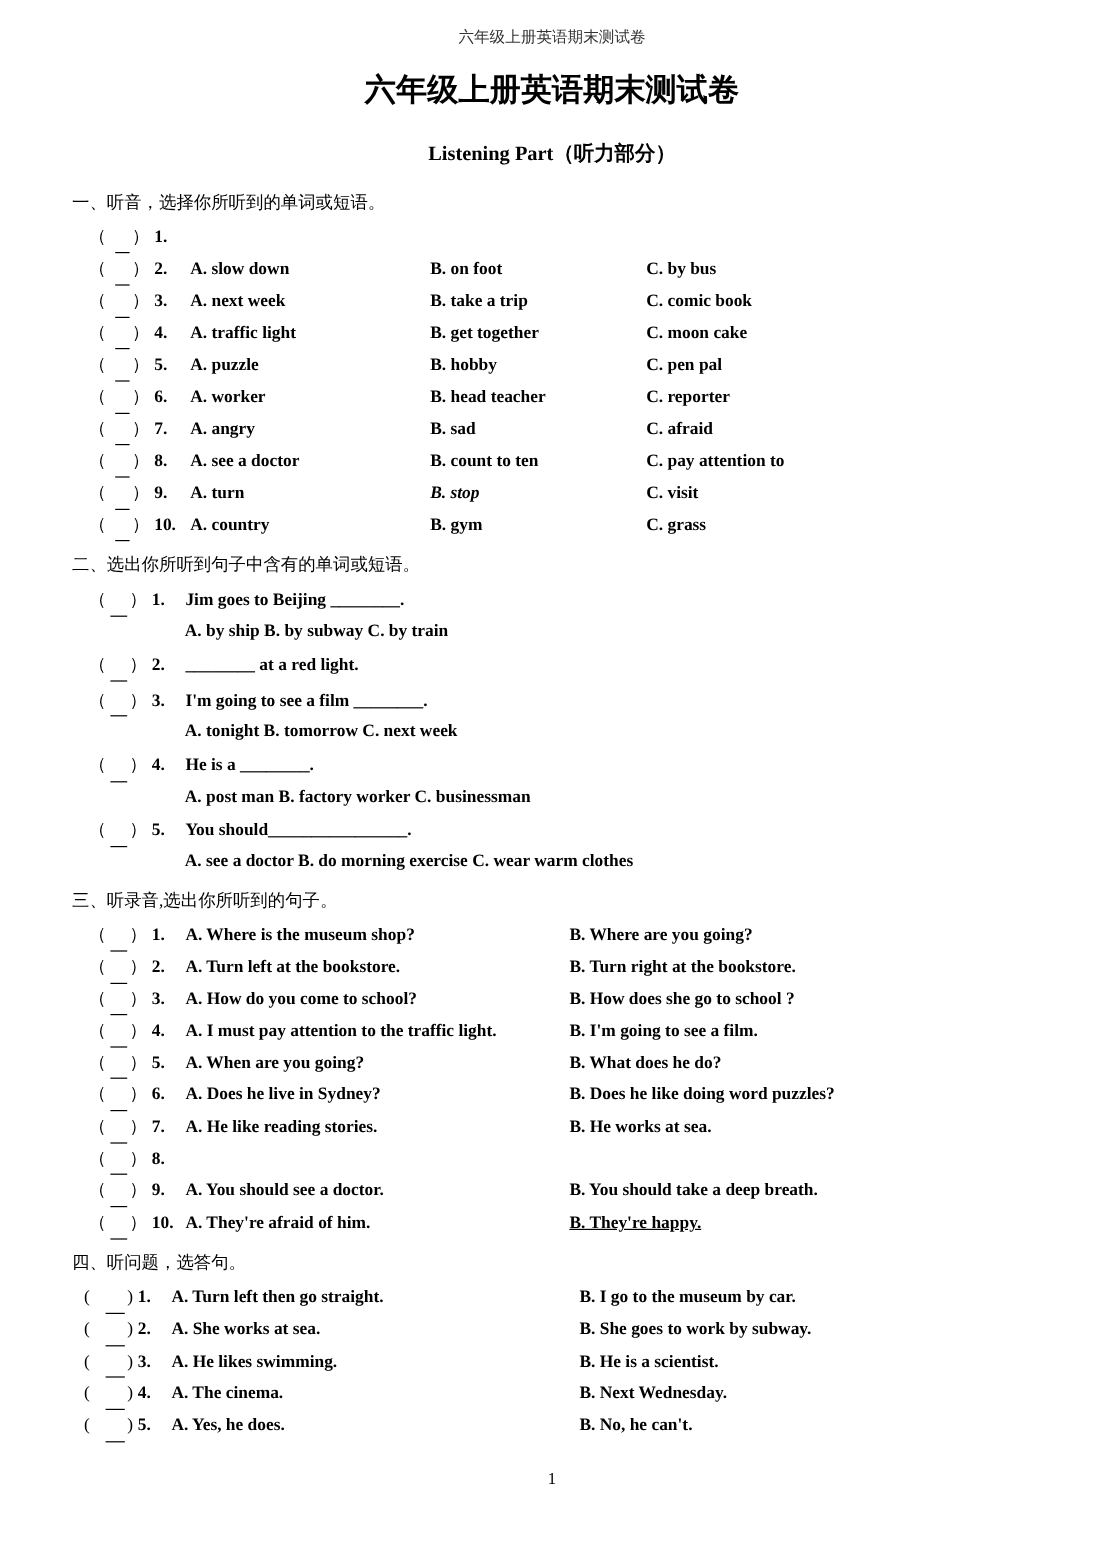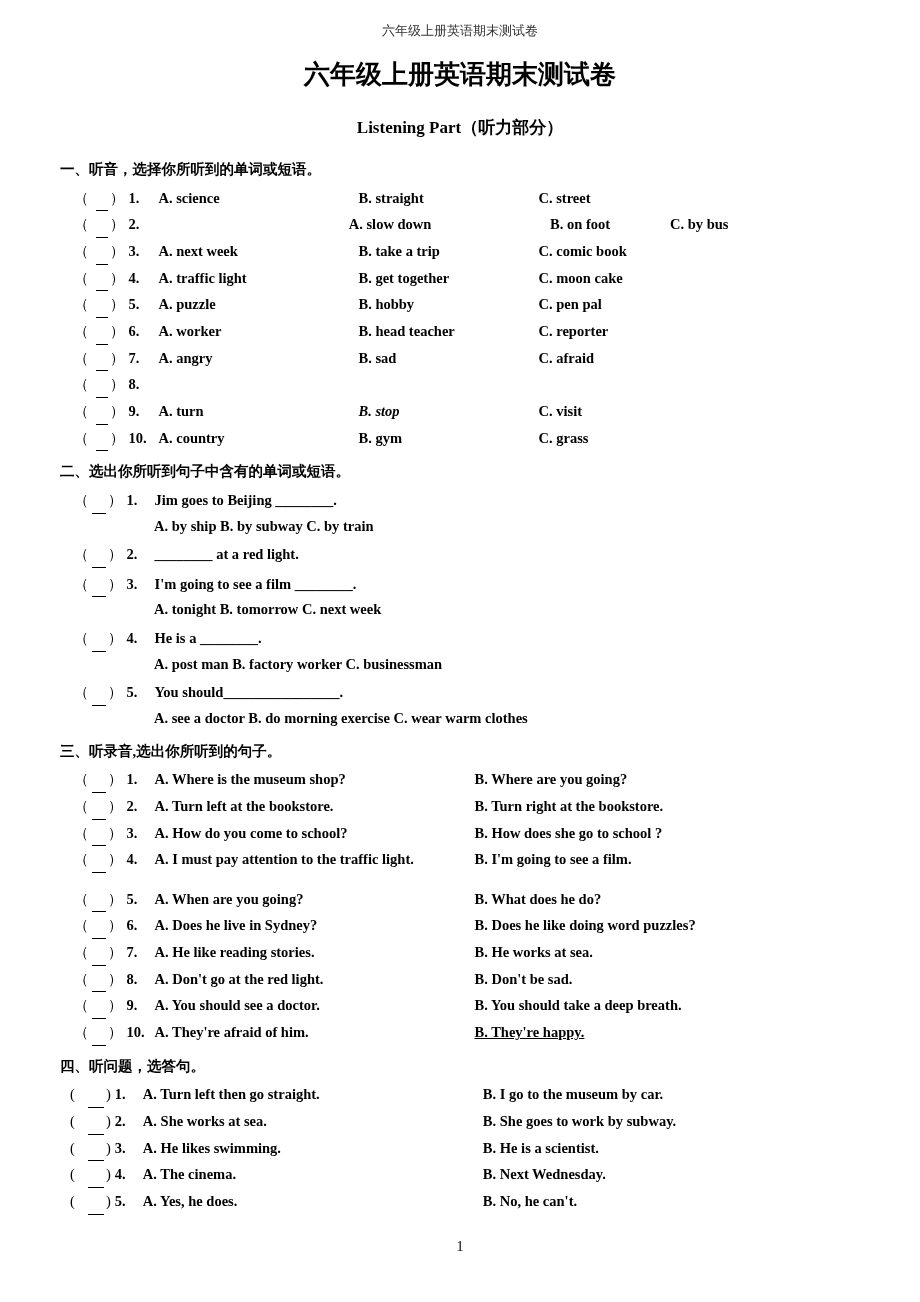--- a/index.html
+++ b/index.html
@@ -30,21 +30,21 @@
       text-align: center;
       font-size: 17px;
       font-weight: bold;
       margin-bottom: 14px;
     }
     .sub-section-title {
       font-size: 14.5px;
       font-weight: bold;
       margin-bottom: 4px;
     }
-    .bold { font-weight: bold; }
+    .bold { font-weight: normal; }
     .page-num {
       text-align: center;
       margin-top: 20px;
       font-size: 14px;
     }
     .listen-section {
       margin-bottom: 8px;
     }
   </style>
 </head>
@@ -65,28 +65,27 @@
 <div class="listen-section">
   <div class="sub-section-title bold">
     <span>一、听音，选择你所听到的单词或短语。</span>
   </div>
   <div id="section1-questions">
       <div style="display: flex; align-items: baseline; padding-left: 14px; margin-bottom: 1px;">
         <span style="min-width: 20px; display: inline-block;">（</span>
         <span style="min-width: 12px; display: inline-block; border-bottom: 1px solid rgb(0, 0, 0); margin: 0px 2px;">&nbsp;&nbsp;&nbsp;</span>
         <span style="min-width: 6px; display: inline-block; margin-right: 4px;">）</span>
         <span style="min-width: 30px; display: inline-block; font-weight: bold;">1.</span>
-        <span style="flex: 1 1 0%;"><span style="display: inline-block; min-width: 200px;"><b>A. science</b></span><span style="display: inline-block; min-width: 180px;"><b>B. straight</b></span><span><b>C. street</b></span></span>
       </div>
       <div style="display: flex; align-items: baseline; padding-left: 14px; margin-bottom: 1px;">
         <span style="min-width: 20px; display: inline-block;">（</span>
         <span style="min-width: 12px; display: inline-block; border-bottom: 1px solid rgb(0, 0, 0); margin: 0px 2px;">&nbsp;&nbsp;&nbsp;</span>
         <span style="min-width: 6px; display: inline-block; margin-right: 4px;">）</span>
         <span style="min-width: 30px; display: inline-block; font-weight: bold;">2.</span>
-        <span style="flex: 1 1 0%; text-align: center;"><span style="display: inline-block; min-width: 200px;"><b>A. slow down</b></span><span style="display: inline-block; min-width: 180px;"><b>B. on foot</b></span><span><b>C. by bus</b></span></span>
+        <span style="flex: 1 1 0%;"><span style="display: inline-block; min-width: 200px;"><b>A. slow down</b></span><span style="display: inline-block; min-width: 180px;"><b>B. on foot</b></span><span><b>C. by bus</b></span></span>
       </div>
       <div style="display: flex; align-items: baseline; padding-left: 14px; margin-bottom: 1px;">
         <span style="min-width: 20px; display: inline-block;">（</span>
         <span style="min-width: 12px; display: inline-block; border-bottom: 1px solid rgb(0, 0, 0); margin: 0px 2px;">&nbsp;&nbsp;&nbsp;</span>
         <span style="min-width: 6px; display: inline-block; margin-right: 4px;">）</span>
         <span style="min-width: 30px; display: inline-block; font-weight: bold;">3.</span>
         <span style="flex: 1 1 0%;"><span style="display: inline-block; min-width: 200px;"><b>A. next week</b></span><span style="display: inline-block; min-width: 180px;"><b>B. take a trip</b></span><span><b>C. comic book</b></span></span>
       </div>
       <div style="display: flex; align-items: baseline; padding-left: 14px; margin-bottom: 1px;">
         <span style="min-width: 20px; display: inline-block;">（</span>
@@ -114,20 +113,21 @@
         <span style="min-width: 12px; display: inline-block; border-bottom: 1px solid rgb(0, 0, 0); margin: 0px 2px;">&nbsp;&nbsp;&nbsp;</span>
         <span style="min-width: 6px; display: inline-block; margin-right: 4px;">）</span>
         <span style="min-width: 30px; display: inline-block; font-weight: bold;">7.</span>
         <span style="flex: 1 1 0%;"><span style="display: inline-block; min-width: 200px;"><b>A. angry</b></span><span style="display: inline-block; min-width: 180px;"><b>B. sad</b></span><span><b>C. afraid</b></span></span>
       </div>
       <div style="display: flex; align-items: baseline; padding-left: 14px; margin-bottom: 1px;">
         <span style="min-width: 20px; display: inline-block;">（</span>
         <span style="min-width: 12px; display: inline-block; border-bottom: 1px solid rgb(0, 0, 0); margin: 0px 2px;">&nbsp;&nbsp;&nbsp;</span>
         <span style="min-width: 6px; display: inline-block; margin-right: 4px;">）</span>
         <span style="min-width: 30px; display: inline-block; font-weight: bold;">8.</span>
+        <span style="flex: 1 1 0%;"><span style="display: inline-block; min-width: 200px;"><b>A. see a doctor</b></span><span style="display: inline-block; min-width: 180px;"><b>B. count to ten</b></span><span><b>C. pay attention to</b></span></span>
       </div>
       <div style="display: flex; align-items: baseline; padding-left: 14px; margin-bottom: 1px;">
         <span style="min-width: 20px; display: inline-block;">（</span>
         <span style="min-width: 12px; display: inline-block; border-bottom: 1px solid rgb(0, 0, 0); margin: 0px 2px;">&nbsp;&nbsp;&nbsp;</span>
         <span style="min-width: 6px; display: inline-block; margin-right: 4px;">）</span>
         <span style="min-width: 30px; display: inline-block; font-weight: bold;">9.</span>
         <span style="flex: 1 1 0%;"><span style="display: inline-block; min-width: 200px;"><b>A. turn</b></span><span style="display: inline-block; min-width: 180px; font-style: italic;"><b>B. stop</b></span><span><b>C. visit</b></span></span>
       </div>
       <div style="display: flex; align-items: baseline; padding-left: 14px; margin-bottom: 1px;">
         <span style="min-width: 20px; display: inline-block;">（</span>
@@ -227,42 +227,41 @@
         <span style="min-width: 14px; border-bottom: 1px solid rgb(0, 0, 0); margin: 0px 2px; display: inline-block;">&nbsp;&nbsp;&nbsp;</span>
         <span style="margin-right: 4px;">）</span>
         <span style="min-width: 28px; font-weight: bold;">4.</span>
         <span style="flex: 1 1 0%; font-weight: bold;"><span style="display: inline-block; min-width: 320px;">A. I must pay attention to the traffic light.</span><span>B. I'm going to see a film.</span></span>
       </div>
       <div style="display: flex; align-items: baseline; padding-left: 14px; margin-bottom: 1px;">
         <span style="min-width: 16px;">（</span>
         <span style="min-width: 14px; border-bottom: 1px solid rgb(0, 0, 0); margin: 0px 2px; display: inline-block;">&nbsp;&nbsp;&nbsp;</span>
         <span style="margin-right: 4px;">）</span>
         <span style="min-width: 28px; font-weight: bold;">5.</span>
-        <span style="flex: 1 1 0%; font-weight: bold;"><span style="display: inline-block; min-width: 320px; margin-top: 13px;">A. When are you going?</span><span>B. What does he do?</span></span>
+        <span style="flex: 1 1 0%; font-weight: bold;"><span style="display: inline-block; min-width: 320px;">A. When are you going?</span><span>B. What does he do?</span></span>
       </div>
       <div style="display: flex; align-items: baseline; padding-left: 14px; margin-bottom: 1px;">
         <span style="min-width: 16px;">（</span>
         <span style="min-width: 14px; border-bottom: 1px solid rgb(0, 0, 0); margin: 0px 2px; display: inline-block;">&nbsp;&nbsp;&nbsp;</span>
         <span style="margin-right: 4px;">）</span>
         <span style="min-width: 28px; font-weight: bold;">6.</span>
         <span style="flex: 1 1 0%; font-weight: bold;"><span style="display: inline-block; min-width: 320px;">A. Does he live in Sydney?</span><span>B. Does he like doing word puzzles?</span></span>
       </div>
       <div style="display: flex; align-items: baseline; padding-left: 14px; margin-bottom: 1px;">
         <span style="min-width: 16px;">（</span>
         <span style="min-width: 14px; border-bottom: 1px solid rgb(0, 0, 0); margin: 0px 2px; display: inline-block;">&nbsp;&nbsp;&nbsp;</span>
         <span style="margin-right: 4px;">）</span>
         <span style="min-width: 28px; font-weight: bold;">7.</span>
         <span style="flex: 1 1 0%; font-weight: bold;"><span style="display: inline-block; min-width: 320px;">A. He like reading stories.</span><span>B. He works at sea.</span></span>
       </div>
       <div style="display: flex; align-items: baseline; padding-left: 14px; margin-bottom: 1px;">
         <span style="min-width: 16px;">（</span>
         <span style="min-width: 14px; border-bottom: 1px solid rgb(0, 0, 0); margin: 0px 2px; display: inline-block;">&nbsp;&nbsp;&nbsp;</span>
         <span style="margin-right: 4px;">）</span>
         <span style="min-width: 28px; font-weight: bold;">8.</span>
-        <span style="flex: 1 1 0%; font-weight: bold;"><span style="display: inline-block; min-width: 320px;">A. Don't go at the red light.</span><span>B. Don't be sad.</span></span>
       </div>
       <div style="display: flex; align-items: baseline; padding-left: 14px; margin-bottom: 1px;">
         <span style="min-width: 16px;">（</span>
         <span style="min-width: 14px; border-bottom: 1px solid rgb(0, 0, 0); margin: 0px 2px; display: inline-block;">&nbsp;&nbsp;&nbsp;</span>
         <span style="margin-right: 4px;">）</span>
         <span style="min-width: 28px; font-weight: bold;">9.</span>
         <span style="flex: 1 1 0%; font-weight: bold;"><span style="display: inline-block; min-width: 320px;">A. You should see a doctor.</span><span>B. You should take a deep breath.</span></span>
       </div>
       <div style="display: flex; align-items: baseline; padding-left: 14px; margin-bottom: 1px;">
         <span style="min-width: 16px;">（</span>

